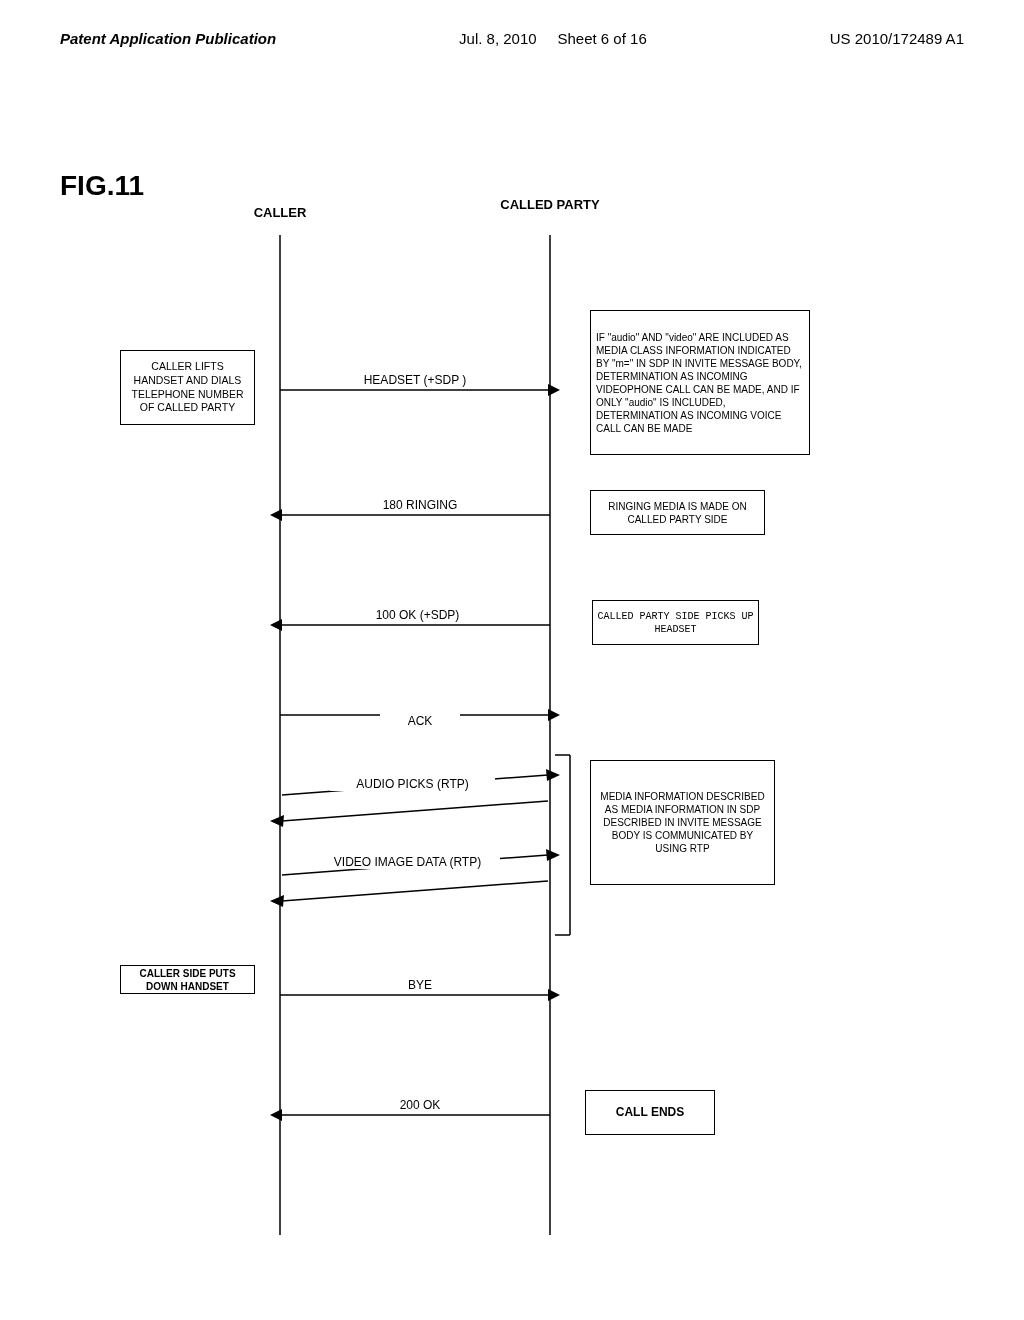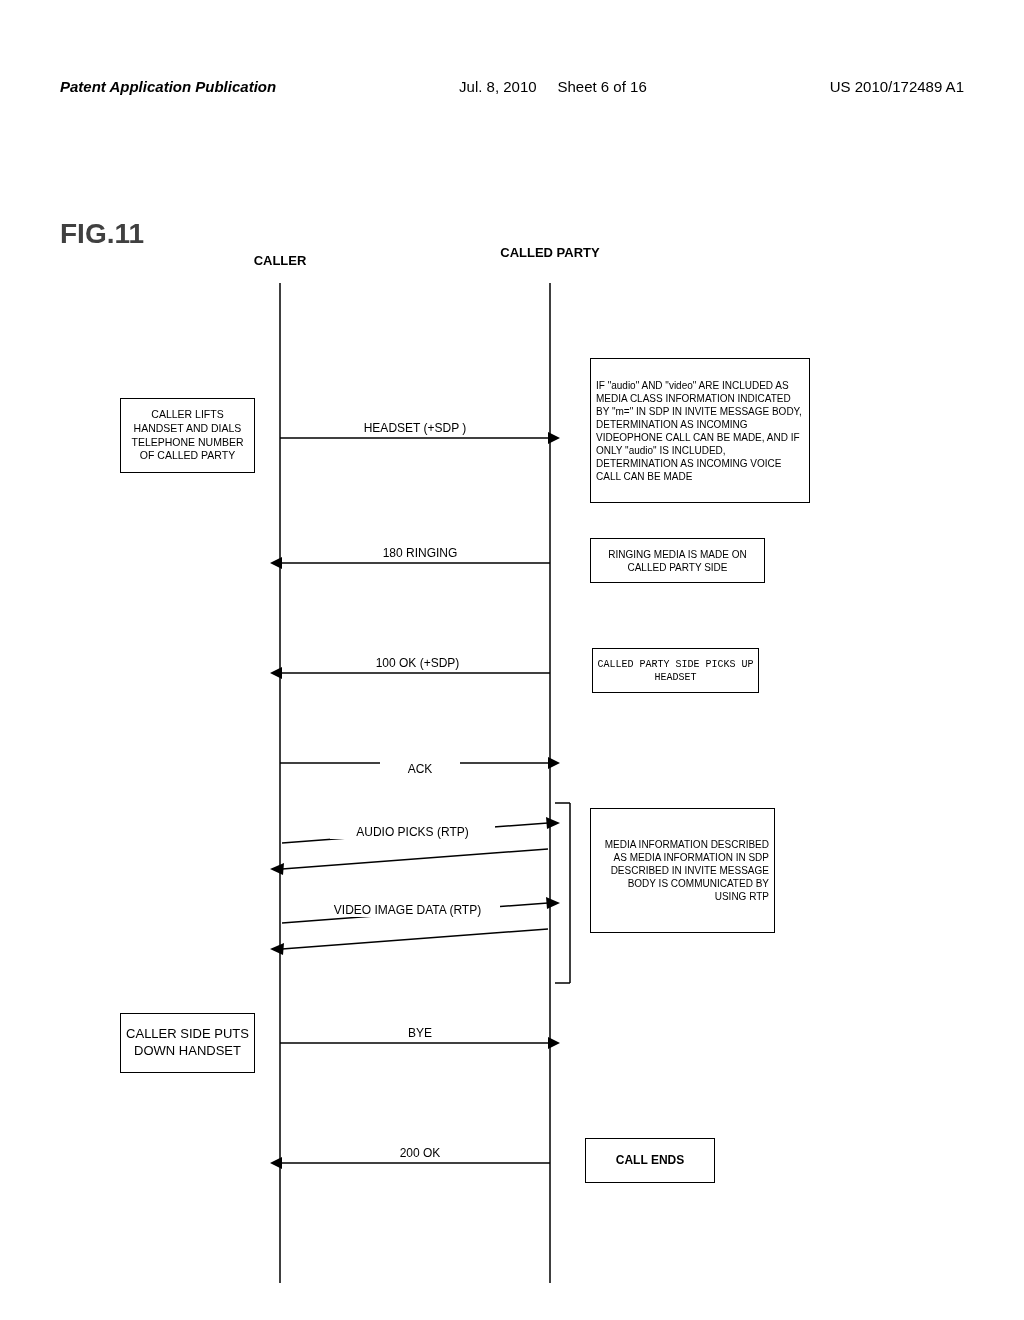--- a/index.html
+++ b/index.html
@@ -20,21 +20,20 @@
       position: relative;
     }
 
     
     .header {
       display: flex;
       justify-content: space-between;
       align-items: flex-start;
       padding: 28px 60px 10px 60px;
       border-bottom: none;
-      margin-top: 48px;
     }
     .header-left {
       font-size: 15px;
       font-weight: bold;
       font-style: italic;
       color: #000;
       line-height: 1.4;
     }
     .header-center {
       font-size: 15px;
@@ -46,21 +45,21 @@
       font-size: 15px;
       color: #000;
       text-align: right;
       line-height: 1.4;
     }
 
     
     .fig-label {
       font-size: 28px;
       font-weight: bold;
-      color: #404040;
+      color: #000000;
       position: absolute;
       left: 60px;
       top: 170px;
     }
 
     
     .diagram {
       position: absolute;
       top: 155px;
       left: 60px;
@@ -203,29 +202,29 @@
 PICKS UP HEADSET</div>
 
     <div class="arrow-label" style="left:285px; top:453px; width:145px;">100 OK (+SDP)</div>
 
     <div class="arrow-label" style="left:320px; top:543px; width:80px;margin-top:16px;">ACK</div>
 
     <div class="arrow-label" style="left:270px; top:622px; width:165px;">AUDIO PICKS (RTP)</div>
 
     <div class="arrow-label" style="left:255px; top:700px; width:185px;">VIDEO IMAGE DATA (RTP)</div>
 
-    <div class="box" style="left:530px; top:605px; width:185px; height:125px; font-size:10px; text-align:right; padding:5px;">MEDIA INFORMATION
+    <div class="box" style="left:530px; top:605px; width:185px; height:125px; font-size:10px; text-align:center; padding:5px;">MEDIA INFORMATION
 DESCRIBED AS MEDIA
 INFORMATION IN SDP
 DESCRIBED IN INVITE
 MESSAGE BODY IS
 COMMUNICATED BY
 USING RTP</div>
 
-    <div class="box" style="left:60px; top:810px; width:135px; height:60px; font-size:13px;">CALLER SIDE PUTS
+    <div class="box" style="left:60px; top:810px; width:135px; height:29px; font-size:10px;font-weight:bold;">CALLER SIDE PUTS
 DOWN HANDSET</div>
 
     <div class="arrow-label" style="left:320px; top:823px; width:80px;">BYE</div>
 
     <div class="arrow-label" style="left:320px; top:943px; width:80px;">200 OK</div>
 
     <div class="box" style="left:525px; top:935px; width:130px; height:45px; font-size:12px; font-weight:bold;">CALL ENDS</div>
 
   </div>
 

